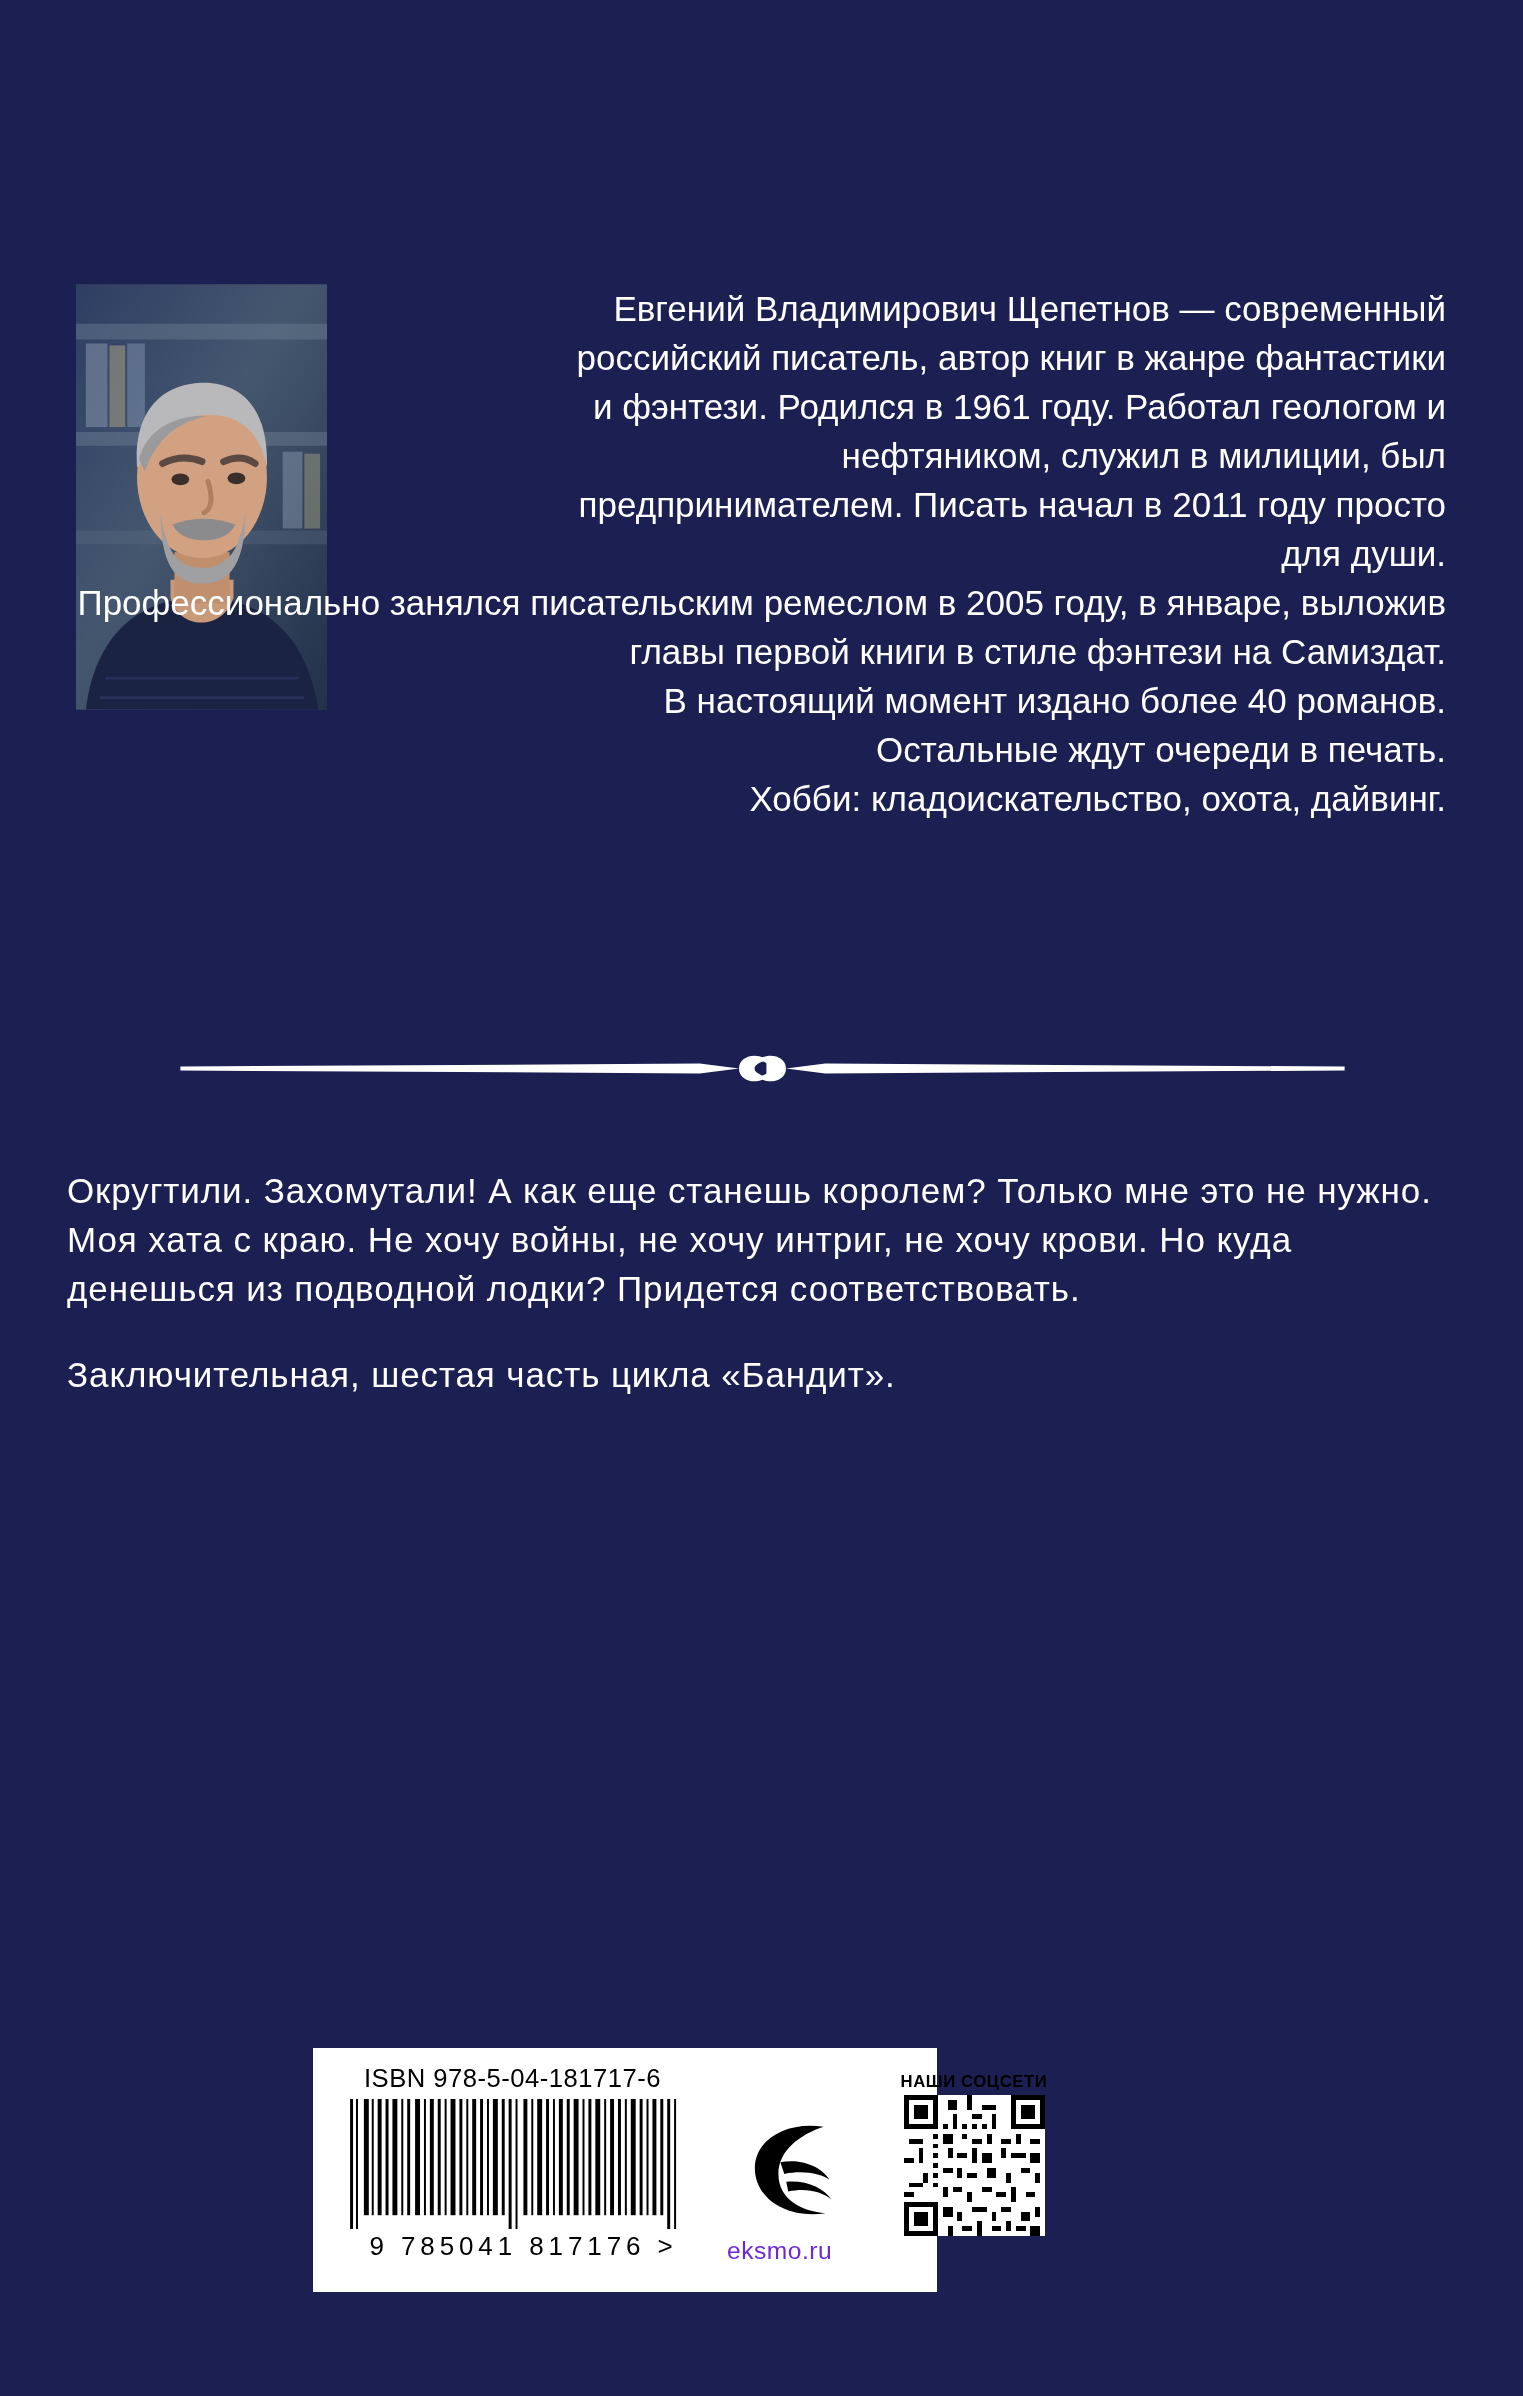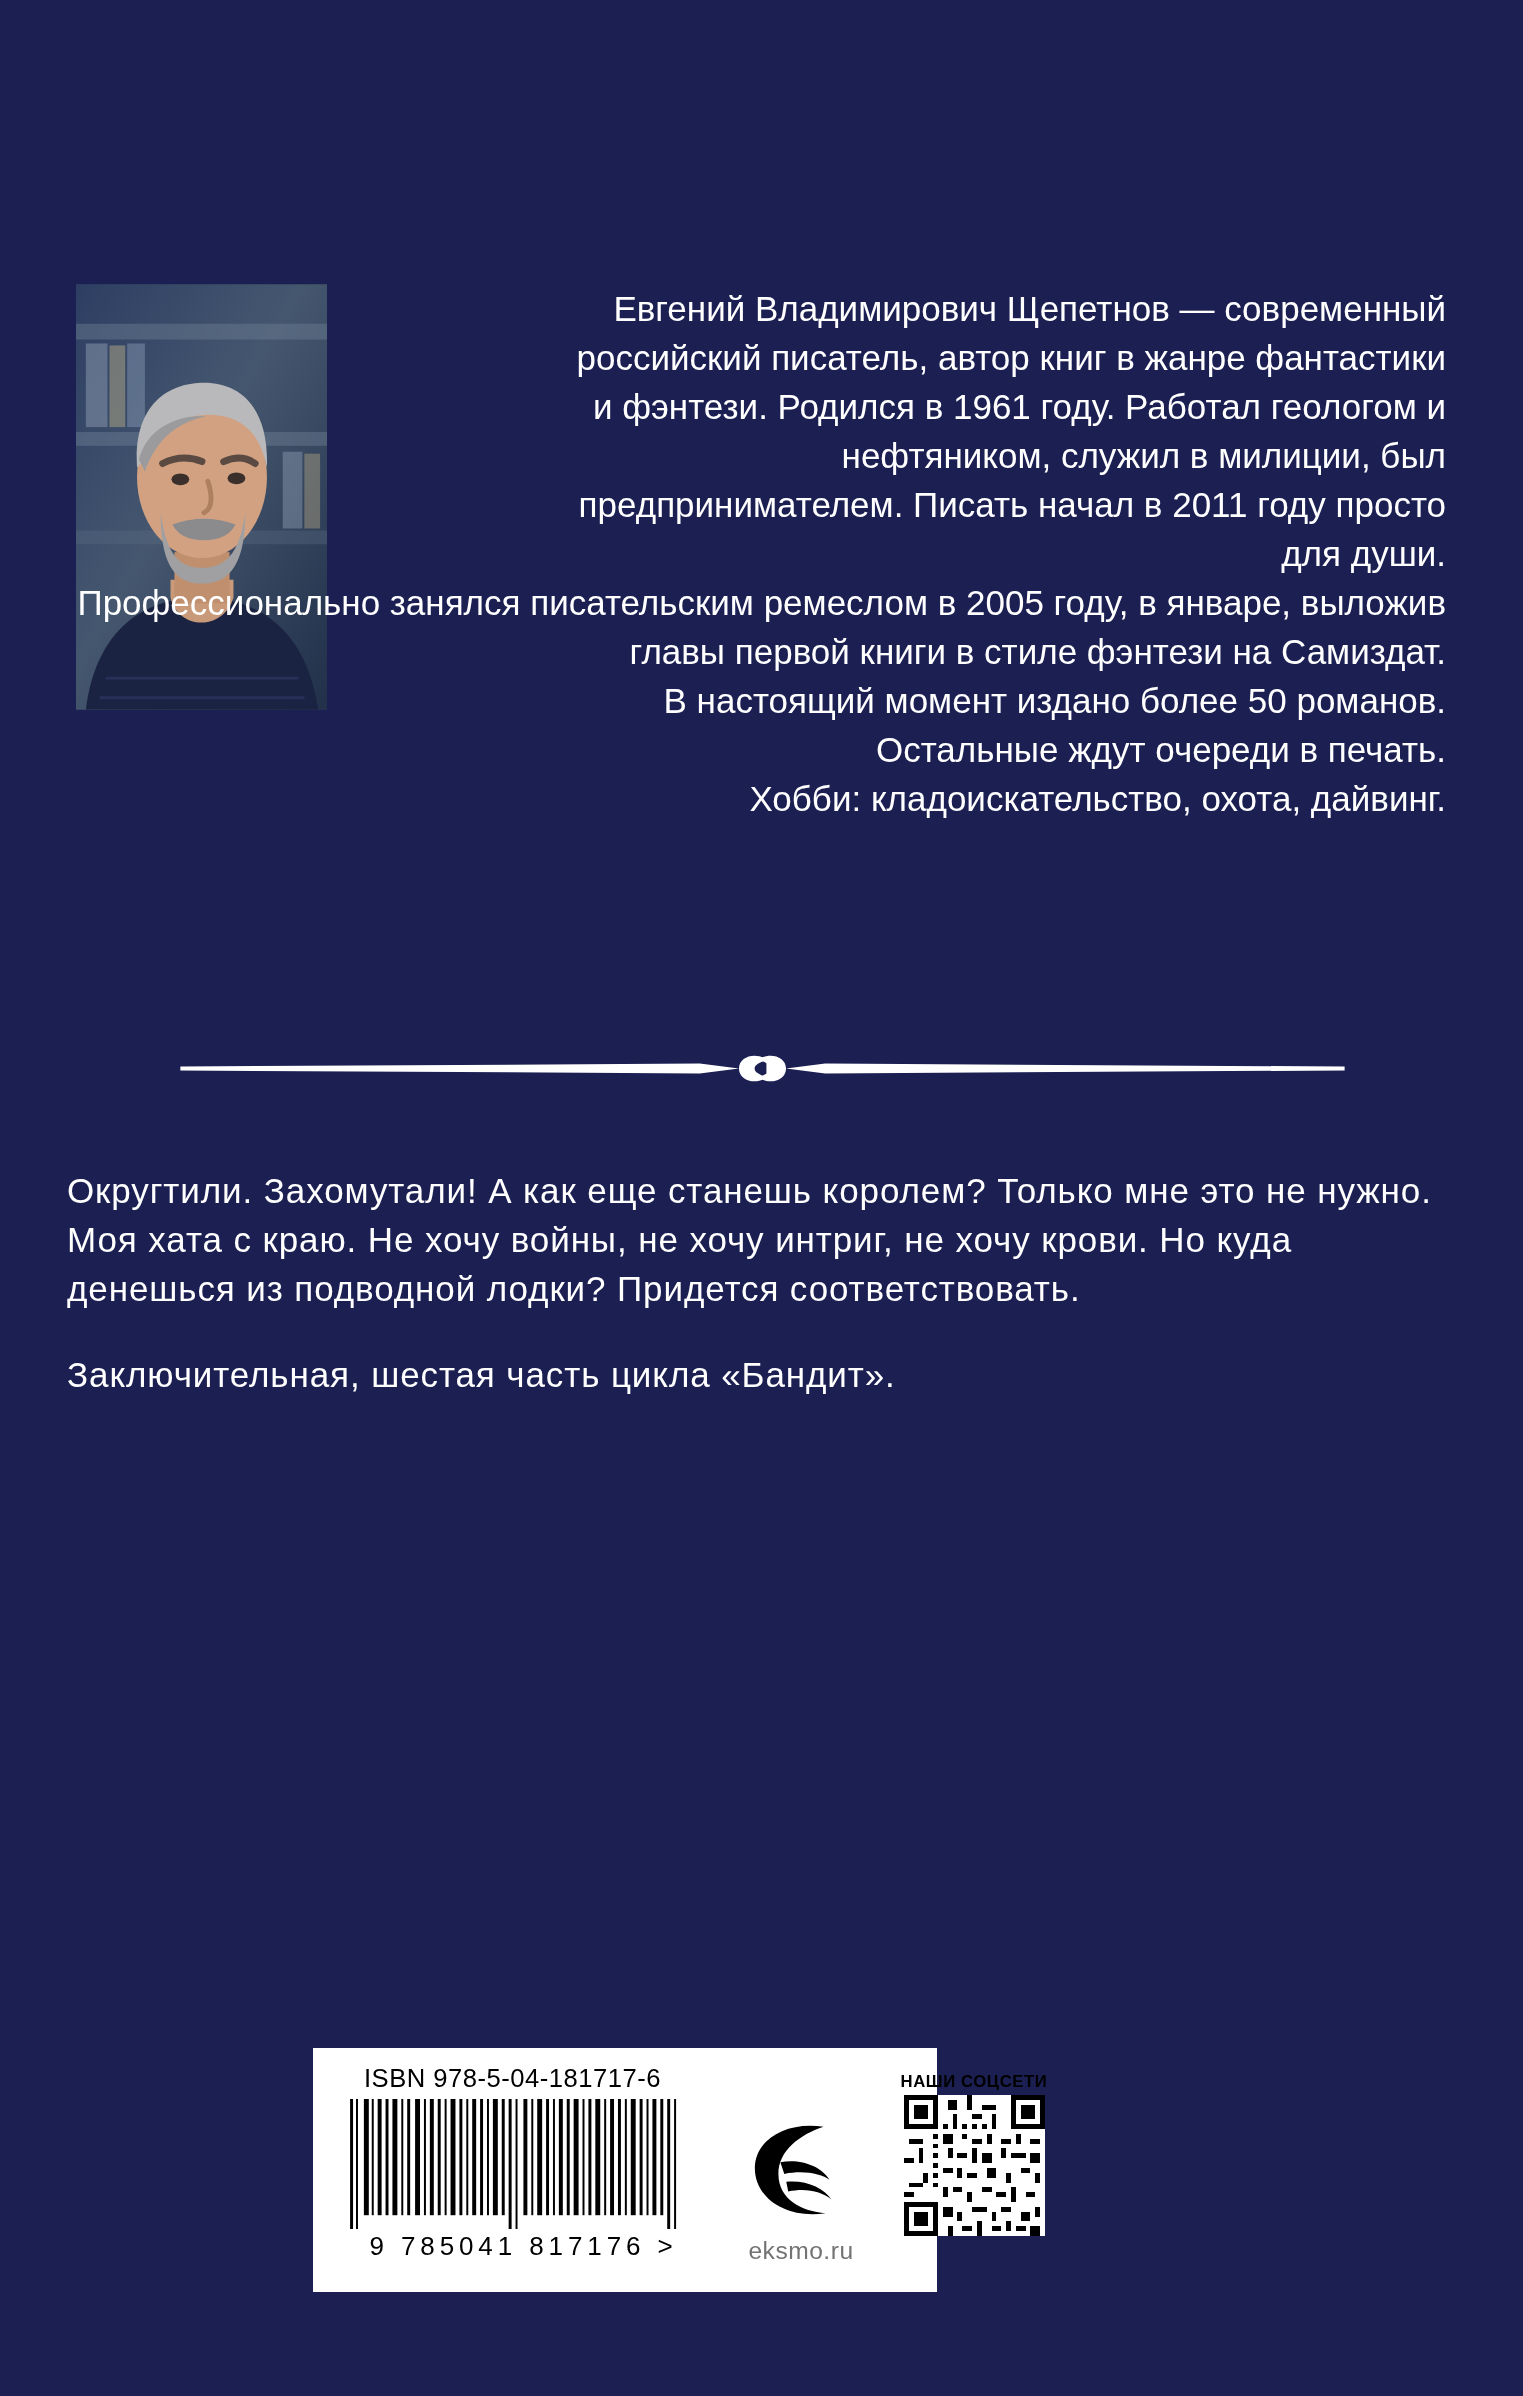--- a/index.html
+++ b/index.html
@@ -137,23 +137,23 @@
     left: 414px;
     top: 69px;
     width: 148px;
     height: 108px;
   }
   .eksmo-url {
     position: absolute;
     left: 414px;
     top: 189px;
     width: 148px;
-    text-align: center;
+    text-align: left;
     font-size: 24.6px;
-    color: #737373;
+    color: #6d28d9;
     letter-spacing: 0.5px;
   }
   .social-label {
     position: absolute;
     left: 587px;
     top: 23.6px;
     width: 148px;
     text-align: center;
     font-size: 16.7px;
     font-weight: bold;
@@ -216,21 +216,21 @@
       <path d="M86,232 C86,290 104,304 128,304 C152,304 172,290 172,232 C166,276 150,288 128,288 C106,288 92,276 86,232 Z" fill="#a0a0a2"></path>
 
       <path d="M30,400 L226,400" stroke="#28305a" stroke-width="3"></path>
       <path d="M24,420 L232,420" stroke="#28305a" stroke-width="3"></path>
     </svg>
   </div>
 
   <div class="bio">
     <p class="indent-block">Евгений Владимирович Щепетнов — современный российский писатель, автор книг в жанре фантастики и фэнтези. Родился в 1961 году. Работал геологом и нефтяником, служил в милиции, был предпринимателем. Писать начал в 2011 году просто для души.</p>
     <p>Профессионально занялся писательским ремеслом в 2005 году, в январе, выложив главы первой книги в стиле фэнтези на Самиздат.</p>
-    <p>В настоящий момент издано более 50 романов.</p>
+    <p>В настоящий момент издано более 40 романов.</p>
     <p>Остальные ждут очереди в печать.</p>
     <p>Хобби: кладоискательство, охота, дайвинг.</p>
   </div>
 
   <div class="divider">
     <svg width="1229" height="49" viewBox="0 0 1248 50" xmlns="http://www.w3.org/2000/svg">
 
       <polygon points="30,23 560,20 600,25 560,30 30,27" fill="#ffffff"></polygon>
       <path d="M600,25 C600,12 618,8 628,16 C618,20 616,22 616,25 C616,28 618,30 628,34 C618,42 600,38 600,25 Z" fill="#ffffff"></path>
       <rect x="628" y="18" width="16" height="14" fill="#ffffff"></rect>

